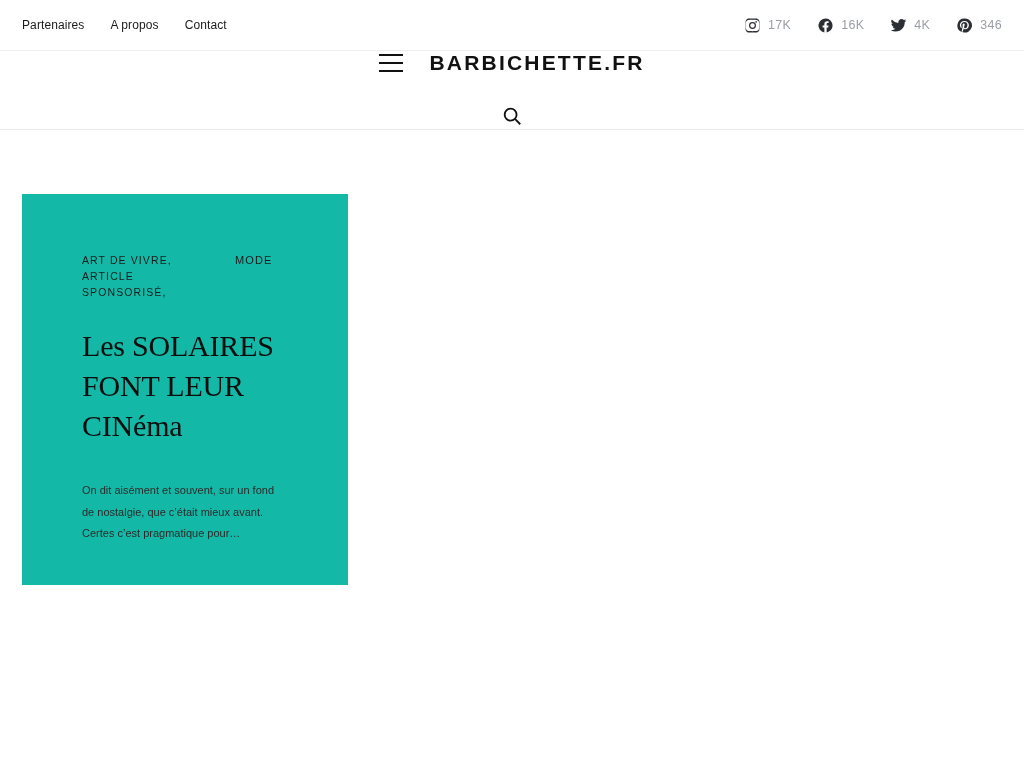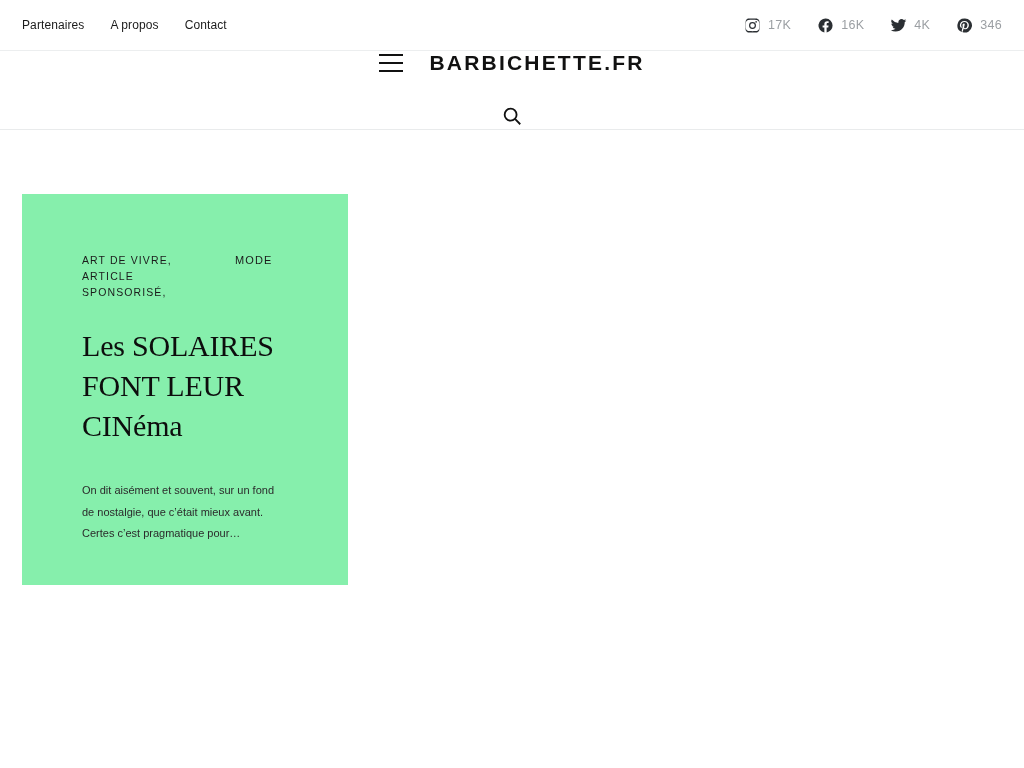--- a/index.html
+++ b/index.html
@@ -103,21 +103,21 @@
   
   .main {
     width: 100%;
     height: calc(768px - 51px - 79px);
     background: #ffffff;
     padding-top: 64px;
     padding-left: 22px;
   }
   .card {
     width: 326px;
-    background: #86efac;
+    background: #14b8a6;
     padding: 58px 60px 40px 60px;
   }
   .cats {
     display: flex;
     flex-wrap: wrap;
     width: 100%;
     margin-bottom: 26px;
   }
   .cat-group {
     width: 96px;

